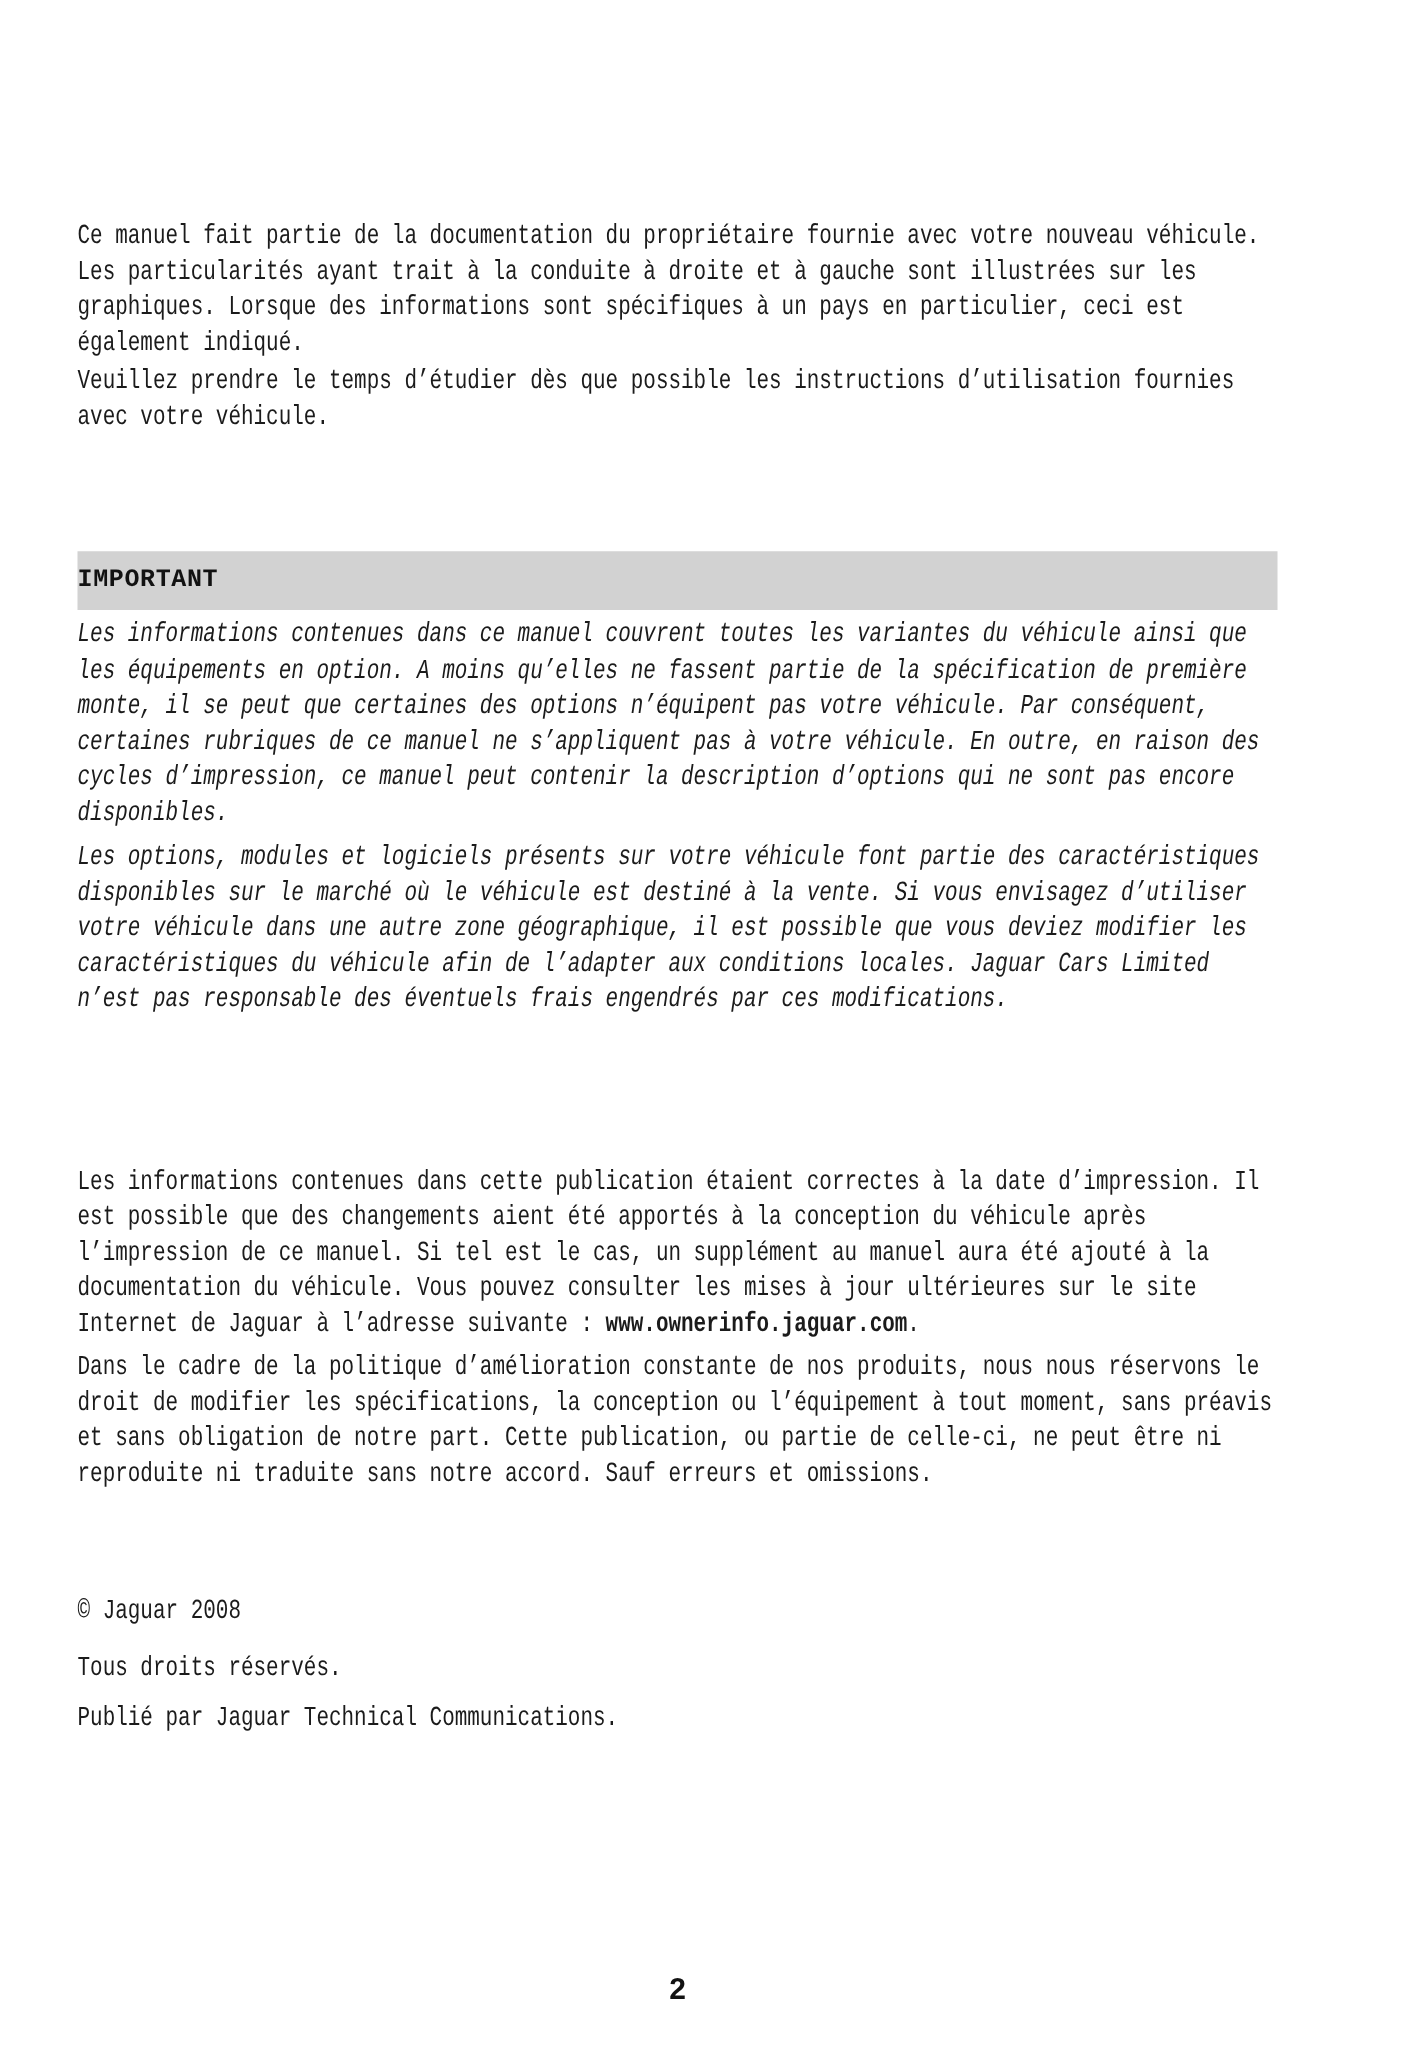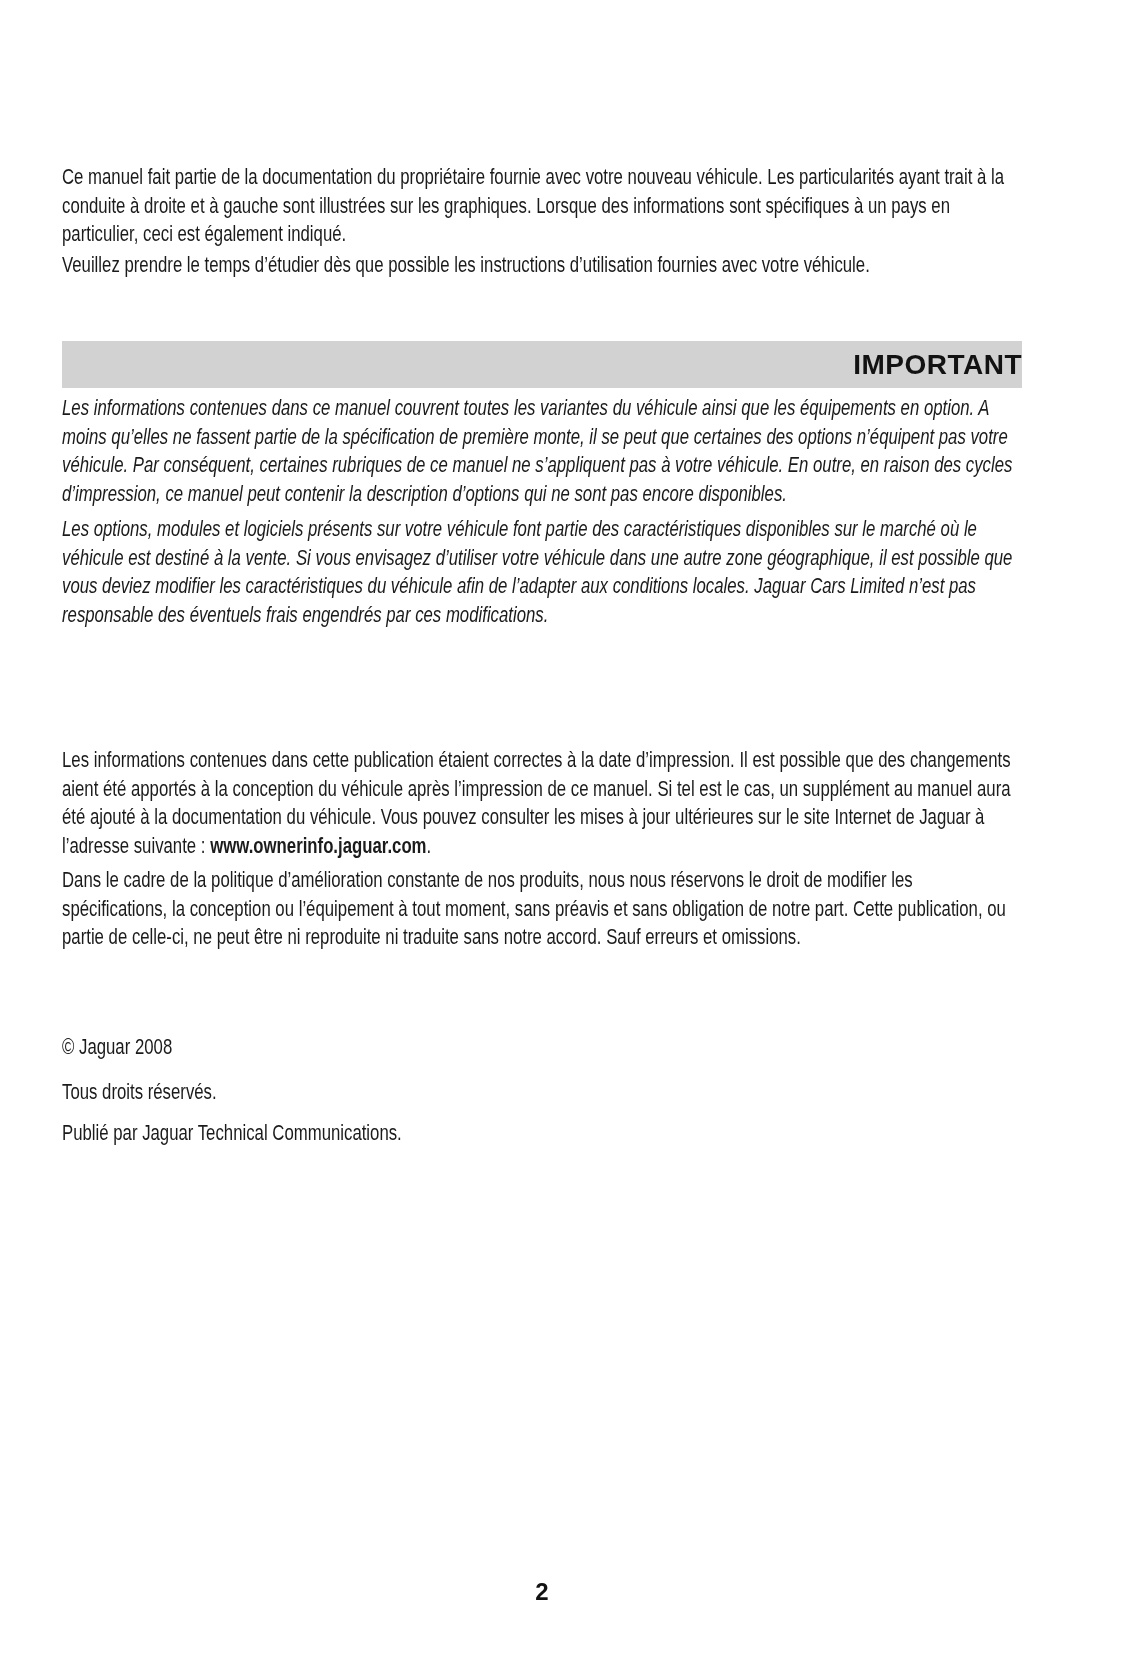--- a/index.html
+++ b/index.html
@@ -11,42 +11,43 @@
   body {
     width: 1142px;
     height: 1654px;
     position: relative;
     font-family: "Liberation Sans", sans-serif;
     color: #1b1b1b;
   }
   .content {
     position: absolute;
     left: 62px;
-    top: 0;
+    top: 12px;
     width: 960px;
+    font-family: Liberation Mono, monospace;
   }
   
   .cond {
     width: 1260px;
     transform: scaleX(0.7619);
     transform-origin: 0 0;
     font-size: 22px;
     line-height: 28.5px;
   }
   .cond p { margin: 0; }
 
   .intro-block { margin-top: 163px; }
   .intro-block .p1 { margin-bottom: 2px; }
 
   .important-bar {
-    margin-top: 62px;
+    margin-top: 93px;
     height: 47px;
     background: #d2d2d2;
-    text-align: right;
-    font-size: 28px;
+    text-align: left;
+    font-size: 20px;
     font-weight: 700;
     line-height: 47px;
     letter-spacing: 0.5px;
     color: #121212;
   }
 
   .important-block {
     margin-top: 6px;
     font-style: italic;
   }

